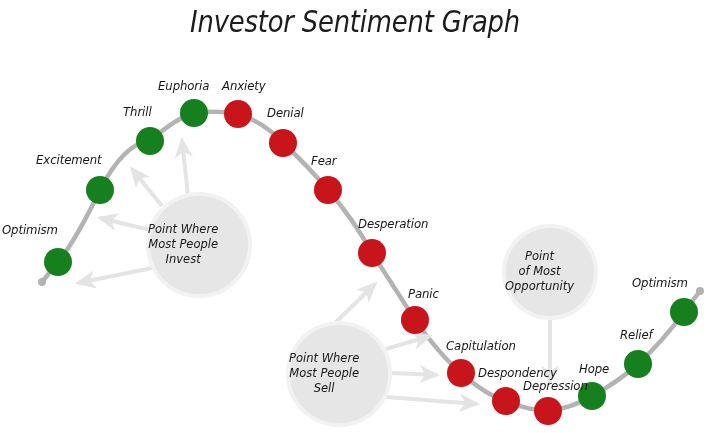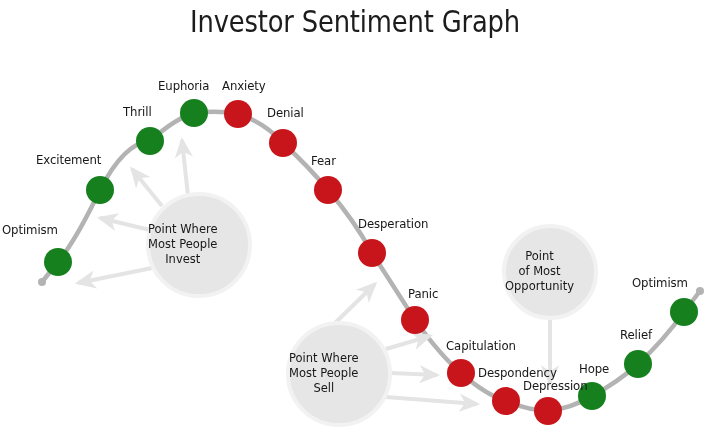--- a/index.html
+++ b/index.html
@@ -7,20 +7,21 @@
     padding: 0;
     background: #ffffff;
   }
   #canvas {
     position: relative;
     width: 710px;
     height: 433px;
     background: #ffffff;
     overflow: hidden;
     font-family: "Liberation Sans", "DejaVu Sans", sans-serif;
+    font-style: italic;
   }
   #title {
     position: absolute;
     top: 4px;
     left: 0;
     width: 710px;
     text-align: center;
     font-size: 30px;
     font-weight: 400;
     color: #1c1c1c;

